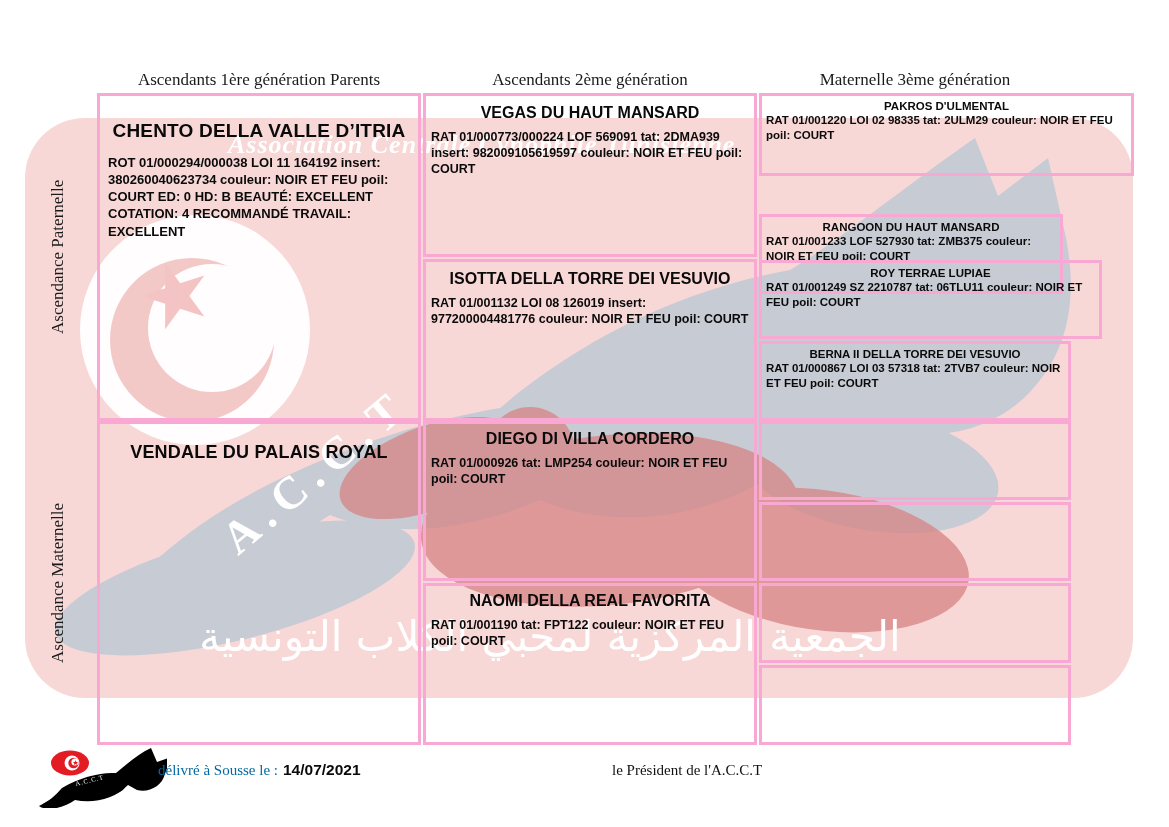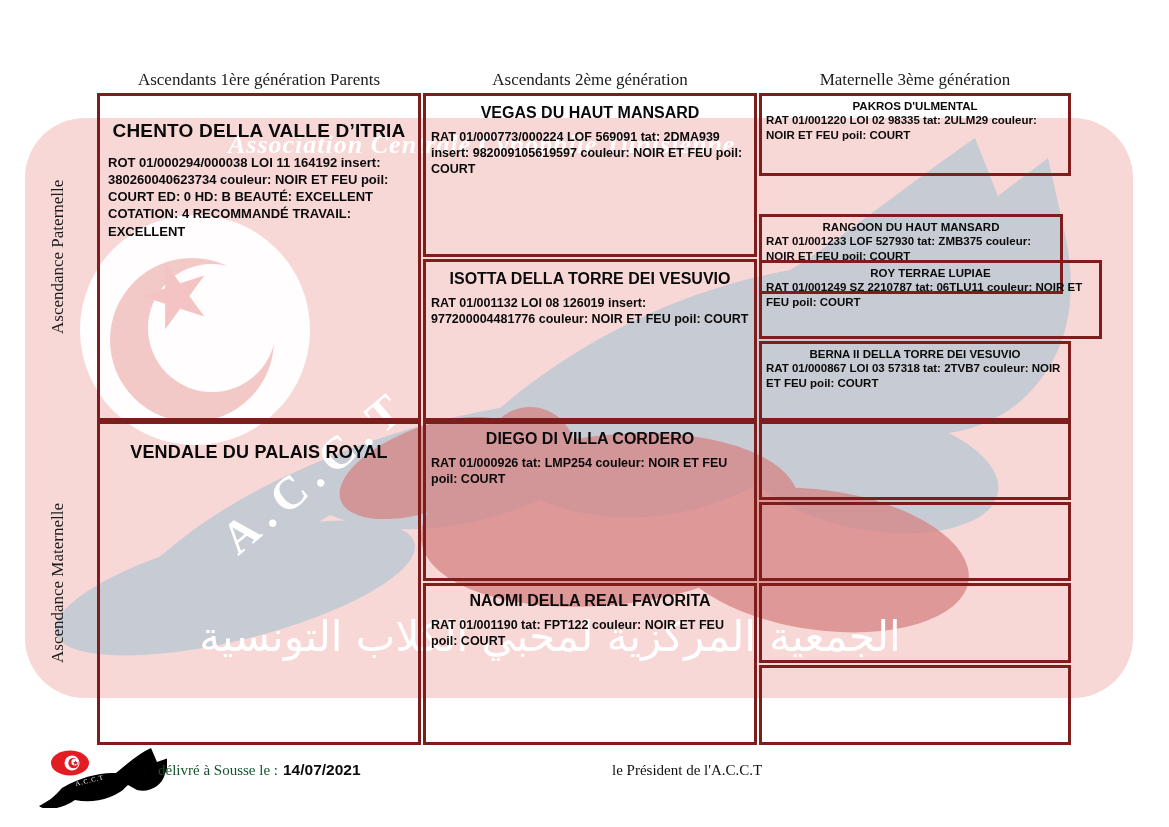--- a/index.html
+++ b/index.html
@@ -19,36 +19,36 @@
   .wm-ar{position:absolute;left:80px;top:612px;width:940px;text-align:center;
          font-family:"DejaVu Sans",sans-serif;font-size:42px;color:#ffffff;
          white-space:nowrap;}
   
   .col-header{position:absolute;top:70px;height:24px;text-align:center;
               font-family:"Liberation Serif",serif;font-size:17px;color:#1a1a1a;}
   .side-label{position:absolute;left:40px;width:36px;display:flex;align-items:center;
               justify-content:center;font-family:"Liberation Serif",serif;font-size:17px;
               color:#1a1a1a;writing-mode:vertical-rl;transform:rotate(180deg);}
   
-  .box{position:absolute;box-sizing:border-box;border:3px solid #7f1d1d;
+  .box{position:absolute;box-sizing:border-box;border:3px solid #f9a8d4;
        background:transparent;color:#0a0a0a;font-weight:bold;}
   .box .title{text-align:center;}
   .box .details{text-align:left;word-wrap:break-word;}
   .g1 .title{font-size:19px;letter-spacing:.2px;}
   .g1 .details{font-size:13px;line-height:1.32;padding:0 8px;margin-top:12px;}
   .g1{padding-top:24px;}
   .g2{padding-top:8px;}
   .g2 .title{font-size:16px;}
   .g2 .details{font-size:12.5px;line-height:1.28;padding:0 5px;margin-top:7px;}
   .g3{padding-top:4px;}
   .g3 .title{font-size:11.5px;}
   .g3 .details{font-size:11.5px;line-height:1.28;padding:0 4px;margin-top:1px;}
   
   .footer-issued{position:absolute;left:158px;top:762px;
-                 font-family:"Liberation Serif",serif;font-size:15px;color:#14532d;}
+                 font-family:"Liberation Serif",serif;font-size:15px;color:#0369a1;}
   .footer-date{position:absolute;left:283px;top:761px;font-size:15.5px;
                font-weight:bold;color:#0a0a0a;font-family:"Liberation Sans",sans-serif;}
   .footer-president{position:absolute;left:612px;top:762px;
                     font-family:"Liberation Serif",serif;font-size:15px;color:#111;}
 </style>
 </head>
 <body>
 
 <div id="page">
 
@@ -105,21 +105,21 @@
 
   <div class="box g2" style="left:423px;top:93px;width:334px;height:164px;">
     <div class="title">VEGAS DU HAUT MANSARD</div>
     <div class="details">RAT 01/000773/000224 LOF 569091 tat: 2DMA939 insert: 982009105619597 couleur: NOIR ET FEU poil: COURT</div>
   </div>
   <div class="box g2" style="left:423px;top:259px;width:334px;height:162px;">
     <div class="title">ISOTTA DELLA TORRE DEI VESUVIO</div>
     <div class="details">RAT 01/001132 LOI 08 126019 insert: 977200004481776 couleur: NOIR ET FEU poil: COURT</div>
   </div>
 
-  <div class="box g3" style="left:759px;top:93px;width:312px;height:83px;">
+  <div class="box g3" style="left:759px;top:93px;width:375px;height:83px;">
     <div class="title">PAKROS D'ULMENTAL</div>
     <div class="details">RAT 01/001220 LOI 02 98335 tat: 2ULM29 couleur: NOIR ET FEU poil: COURT</div>
   </div>
   <div class="box g3" style="left:759px;top:178px;width:304px;height:80px;margin-top:36px;">
     <div class="title">RANGOON DU HAUT MANSARD</div>
     <div class="details">RAT 01/001233 LOF 527930 tat: ZMB375 couleur: NOIR ET FEU poil: COURT</div>
   </div>
   <div class="box g3" style="left:759px;top:260px;width:343px;height:79px;">
     <div class="title">ROY TERRAE LUPIAE</div>
     <div class="details">RAT 01/001249 SZ 2210787 tat: 06TLU11 couleur: NOIR ET FEU poil: COURT</div>

